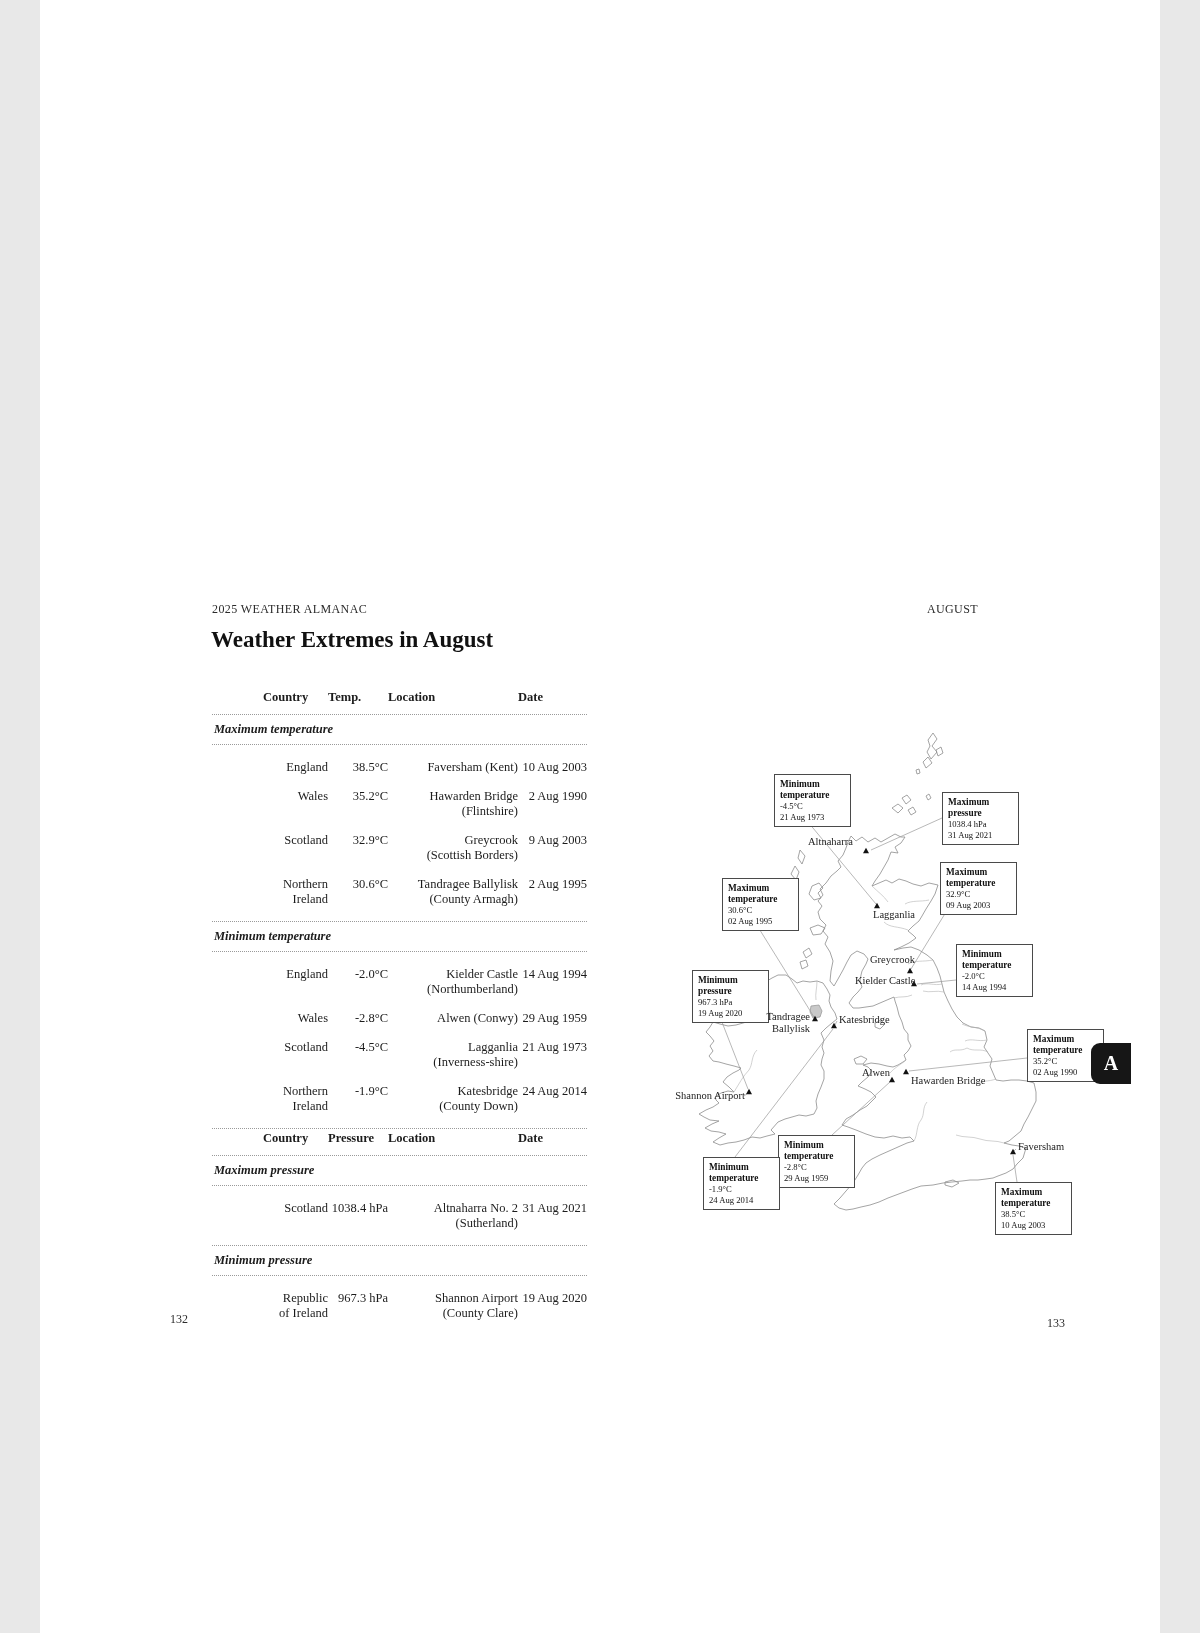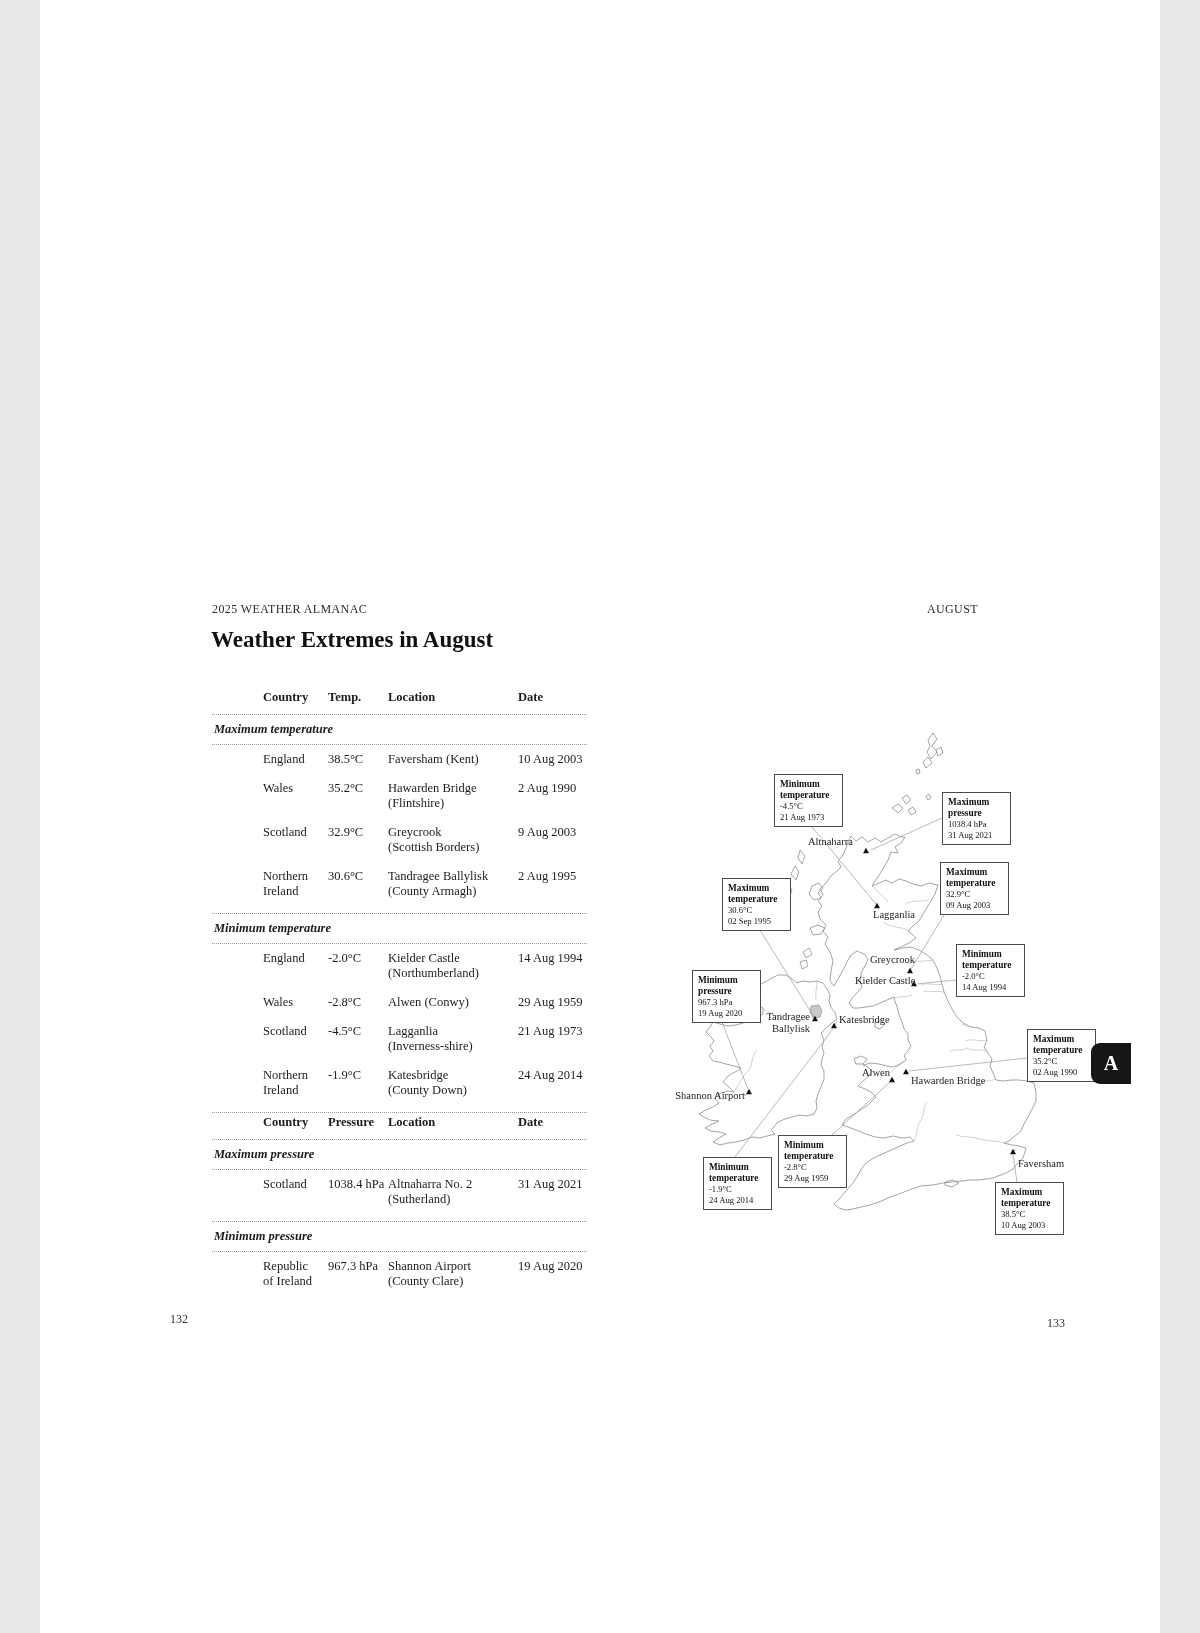--- a/index.html
+++ b/index.html
@@ -15,30 +15,30 @@
   .page-number{position:absolute;font-size:12px;color:#2b2b2b;}
   .page-number.left{left:118px;top:1312px;margin-left:12px;}
   .page-number.right{left:1007px;top:1316px;text-align:right;}
 
   
   .wx-table{position:absolute;left:172px;top:688px;width:375px;font-size:12.5px;line-height:15px;}
   .t-rule{border-top:1px dotted #9a9a9a;height:0;}
   .t-cols{display:grid;grid-template-columns:65px 60px 130px 1fr;padding-left:51px;
           font-weight:bold;margin:2px 0 9px 0;}
   .t-title{font-weight:bold;font-style:italic;margin:7px 0 7px 2px;}
-  .t-rows{margin-top:7px;}
+  .t-rows{margin-top:15px;text-align:right;}
   .t-row{display:grid;grid-template-columns:65px 60px 130px 1fr;padding-left:51px;margin-bottom:14px;}
 
   
   .map{position:absolute;left:600px;top:690px;width:500px;height:560px;}
   .map svg{position:absolute;left:0;top:0;}
   .map-label{position:absolute;font-size:10.5px;line-height:11.5px;color:#222;white-space:nowrap;}
   .callout{
     position:absolute;width:50px;background:#fff;border:1px solid #4a4a4a;
-    padding:4px 12px 3px 5px;font-size:8.6px;line-height:11px;color:#111;
+    padding:4px 20px 3px 5px;font-size:8.6px;line-height:11px;color:#111;
   }
   .callout .b{font-weight:bold;font-size:9.3px;}
   .thumb-tab{
     position:absolute;left:1051px;top:1043px;width:40px;height:41px;background:#161616;
     border-radius:9px 0 0 9px;color:#fff;display:flex;align-items:center;justify-content:center;
     font-size:20px;font-weight:bold;
   }
 </style>
 </head>
 <body>
@@ -319,21 +319,21 @@
       <div class="callout" style="left: 300px; top: 172px;">
         <div class="b">Maximum</div>
         <div class="b">temperature</div>
         <div class="v">32.9°C</div>
         <div class="v">09 Aug 2003</div>
       </div>
       <div class="callout" style="left: 82px; top: 188px;">
         <div class="b">Maximum</div>
         <div class="b">temperature</div>
         <div class="v">30.6°C</div>
-        <div class="v">02 Sep 1995</div>
+        <div class="v">02 Aug 1995</div>
       </div>
       <div class="callout" style="left: 52px; top: 280px;">
         <div class="b">Minimum</div>
         <div class="b">pressure</div>
         <div class="v">967.3 hPa</div>
         <div class="v">19 Aug 2020</div>
       </div>
       <div class="callout" style="left: 316px; top: 254px;">
         <div class="b">Minimum</div>
         <div class="b">temperature</div>
@@ -385,21 +385,21 @@
       </div>
       <div class="map-label" style="left: 10px; top: 400px; width: 95px; white-space: normal; text-align: right;">
         <div class="map-label-line">Shannon Airport</div>
       </div>
       <div class="map-label" style="left: 222px; top: 377px;">
         <div class="map-label-line">Alwen</div>
       </div>
       <div class="map-label" style="left: 271px; top: 385px;">
         <div class="map-label-line">Hawarden Bridge</div>
       </div>
-      <div class="map-label" style="left: 378px; top: 451px; margin-top: 17px;">
+      <div class="map-label" style="left: 378px; top: 451px;">
         <div class="map-label-line">Faversham</div>
       </div>
     </div>
 
   <div class="thumb-tab">A</div>
 
   <div class="page-number left">132</div>
   <div class="page-number right">133</div>
 
 </div>

